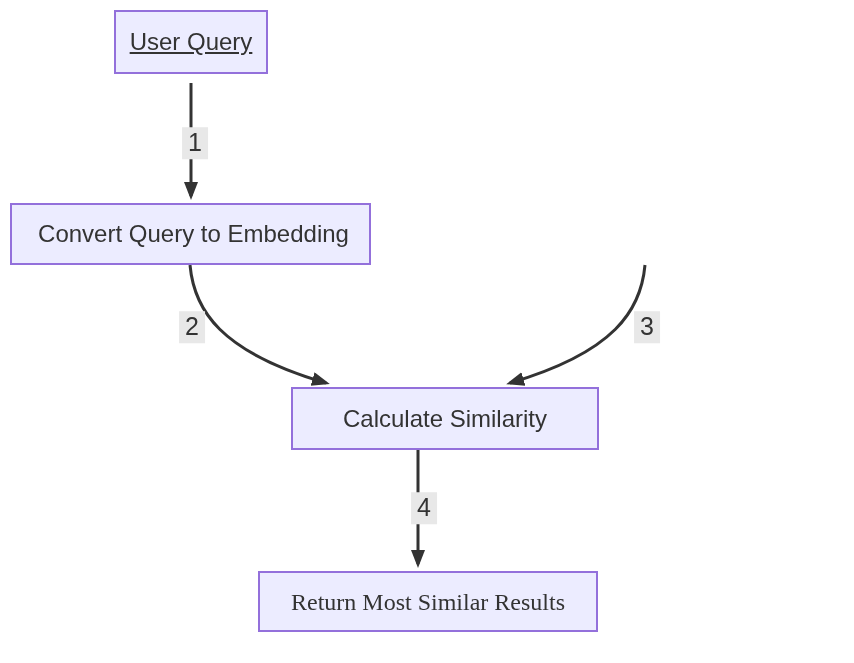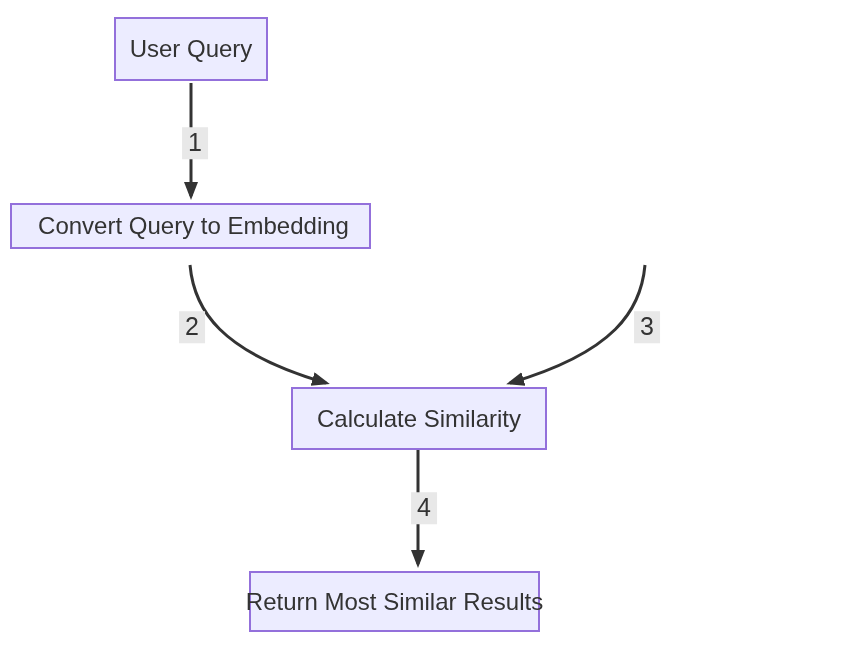--- a/index.html
+++ b/index.html
@@ -67,34 +67,34 @@
       <marker id="arrowhead" markerUnits="userSpaceOnUse" markerWidth="20" markerHeight="16" refX="14" refY="7" orient="auto">
         <path d="M0,0 L18,7 L0,14 Z" fill="#333333"></path>
       </marker>
     </defs>
     <path class="edge" d="M191,83 L191,196" marker-end="url(#arrowhead)"></path>
     <path class="edge" d="M190,265 C194,310 220,352 326,383" marker-end="url(#arrowhead)"></path>
     <path class="edge" d="M645,265 C641,310 615,352 510,383" marker-end="url(#arrowhead)"></path>
     <path class="edge" d="M418,450 L418,564" marker-end="url(#arrowhead)"></path>
   </svg>
 
-  <div class="node" style="left:114px;top:17px;width:154px;height:64px;">
+  <div class="node" style="left:114px;top:10px;width:154px;height:64px;text-decoration:underline;">
     <span>User Query</span>
   </div>
 
-  <div class="node" style="left:10px;top:203px;width:361px;height:46px;padding-left:6px;">
+  <div class="node" style="left:10px;top:203px;width:361px;height:62px;padding-left:6px;">
     <span>Convert Query to Embedding</span>
   </div>
 
 
-  <div class="node" style="left:291px;top:387px;width:256px;height:63px;">
+  <div class="node" style="left:291px;top:387px;width:308px;height:63px;">
     <span>Calculate Similarity</span>
   </div>
 
-  <div class="node" style="left:249px;top:571px;width:291px;height:61px;">
+  <div class="node" style="left:258px;top:571px;width:340px;height:61px;font-family:Liberation Serif, serif;">
     <span>Return Most Similar Results</span>
   </div>
 
   <div class="edge-label" style="left:195px;top:143px;">1</div>
 
   <div class="edge-label" style="left:192px;top:327px;">2</div>
 
   <div class="edge-label" style="left:647px;top:327px;">3</div>
 
   <div class="edge-label" style="left:424px;top:508px;">4</div>

